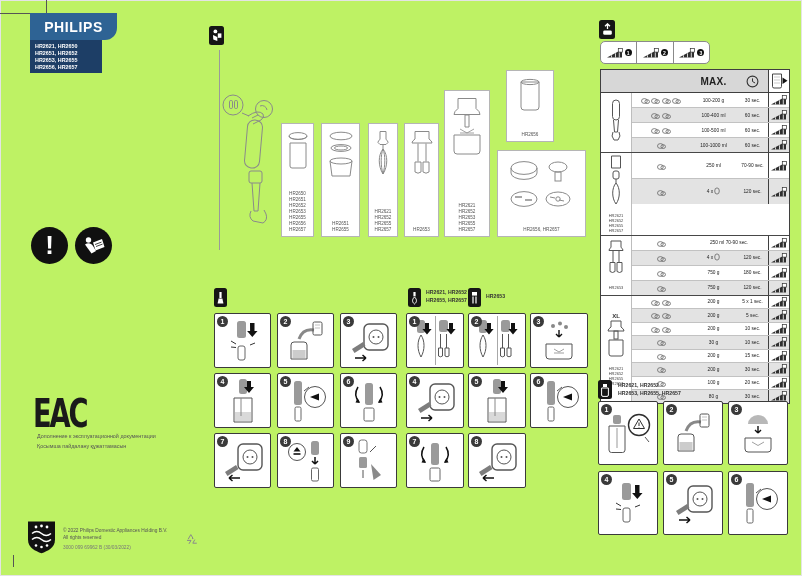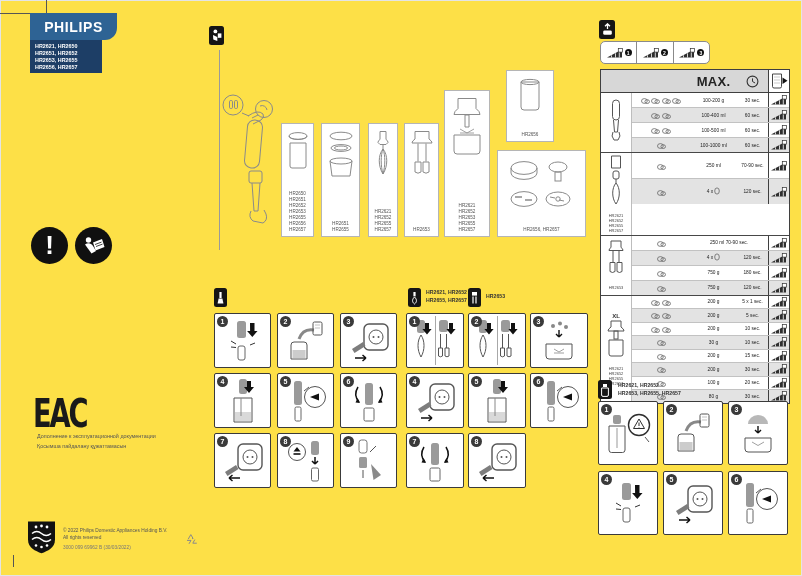--- a/index.html
+++ b/index.html
@@ -1,16 +1,16 @@
 <!DOCTYPE html>
 <html><head>
 <meta charset="utf-8">
 <style>
   html,body{margin:0;padding:0;background:#fff;}
-  .page{position:relative;width:802px;height:576px;background:#fde047;overflow:hidden;
+  .page{position:relative;width:802px;height:576px;background:#bef264;overflow:hidden;
         font-family:"Liberation Sans",sans-serif;outline:1px solid #e4e4e4;outline-offset:-1px;}
   .abs{position:absolute;}
   
   .cmh{position:absolute;left:0;top:13px;width:46px;height:1px;background:#555;}
   .cmv{position:absolute;left:46px;top:0;width:1px;height:13px;background:#555;}
   .cmb{position:absolute;left:13px;top:555px;width:1px;height:12px;background:#555;}
   
   .logo{position:absolute;left:30px;top:13px;width:87px;height:27px;background:#2e6394;color:#fff;
         font-weight:bold;font-size:14px;letter-spacing:.6px;display:flex;align-items:center;justify-content:center;
         border-radius:0 0 12px 0;}
@@ -37,21 +37,21 @@
   .legend{position:absolute;left:600px;top:41px;width:108px;height:21px;border:1px solid #8a8a8a;border-radius:5px;
         display:flex;align-items:center;background:#fff;}
   .lcell{flex:1;height:100%;display:flex;align-items:center;justify-content:center;gap:2px;}
   .lcell + .lcell{border-left:1px solid #8a8a8a;}
   .nbadge{width:7px;height:7px;border-radius:50%;background:#111;color:#fff;font-size:5px;font-weight:bold;
         display:flex;align-items:center;justify-content:center;}
   
   .utable{position:absolute;left:600px;top:69px;width:190px;border:1.4px solid #3f3f3f;background:#fff;box-sizing:border-box;}
   .thead{display:flex;height:22px;border-bottom:1.2px solid #3f3f3f;}
   .hc{display:flex;align-items:center;justify-content:center;background:#d7d7d7;box-sizing:border-box;}
-  .hc1{width:31px;}.hc2{width:58px;}.hc3{width:47px;font-size:13px;font-weight:bold;color:#222;letter-spacing:.3px;}
+  .hc1{width:31px;}.hc2{width:58px;}.hc3{width:47px;font-size:10px;font-weight:bold;color:#222;letter-spacing:.3px;}
   .hc4{width:31px;}.hc5{width:20px;background:#fff;border-left:1.4px solid #3f3f3f;gap:1px;}
   .tgroup{display:flex;}
   .tgroup + .tgroup{border-top:1.2px solid #474747;}
   .acc{width:31px;border-right:.6px solid #bdbdbd;display:flex;flex-direction:column;align-items:center;
         justify-content:center;gap:1.5px;box-sizing:border-box;padding:2px 0;}
   .xl{font-size:6px;font-weight:bold;color:#333;}
   .mlines{font-size:4px;line-height:1.25;color:#444;text-align:center;}
   .rows{flex:1;display:flex;flex-direction:column;}
   .trow{display:flex;align-items:stretch;}
   .trow + .trow{border-top:.5px solid #c2c2c2;}

